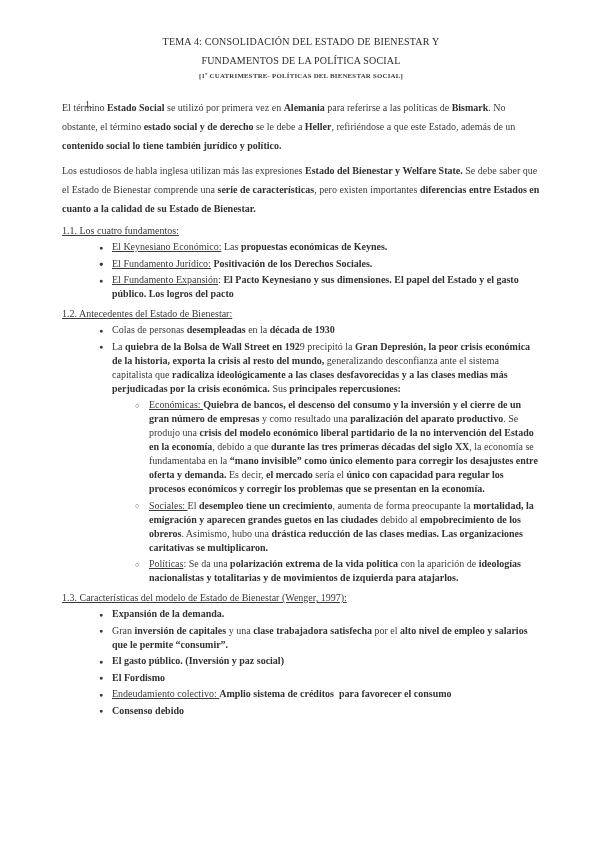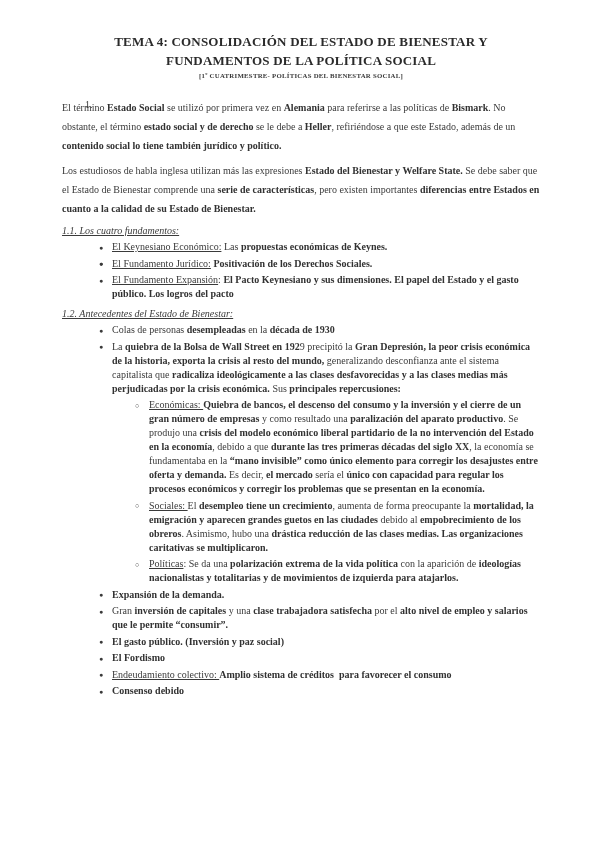--- a/index.html
+++ b/index.html
@@ -17,22 +17,22 @@
   }
   .page {
     box-sizing: border-box;
     width: 600px;
     height: 848px;
     padding: 33px 60px 0 62px;
     background: #ffffff;
   }
   .title {
     text-align: center;
-    font-weight: bold;
-    font-size: 13px;
+    font-weight: normal;
+    font-size: 10px;
     line-height: 18.5px;
     color: #2b2b2b;
     letter-spacing: 0.2px;
   }
   .subtitle {
     text-align: center;
     font-weight: bold;
     font-size: 6.8px;
     letter-spacing: 0.25px;
     color: #3a3a3a;
@@ -40,21 +40,20 @@
     margin-bottom: 19px;
   }
   .doc-body { }
   .p {
     line-height: 19px;
     margin: 0 0 6px 0;
   }
   .h {
     line-height: 14px;
     margin: 6px 0 2px 0;
-    font-style: italic;
   }
   .num, .li1, .li2 {
     position: relative;
     line-height: 14px;
   }
   .num { padding-left: 48px; margin: 0 0 7px 0; }
   .num .marker { position: absolute; left: 23px; top: 0; }
   .li1 { padding-left: 50px; margin: 0 0 2.5px 0; }
   .li1 .marker { position: absolute; left: 37px; top: 0.5px; font-size: 7px; }
   .li2 { padding-left: 87px; margin: 0 0 2.5px 0; }
@@ -80,20 +79,21 @@
       <div class="li1"><span class="marker">●</span><span class="txt"><span class="u">El Keynesiano Económico:</span><span> Las </span><span class="b">propuestas económicas de Keynes.</span></span></div>
       <div class="li1"><span class="marker">●</span></div>
       <div class="li1"><span class="marker">●</span><span class="txt"><span class="u">El Fundamento Jurídico:</span><span> </span><span class="b">Positivación de los Derechos Sociales.</span></span></div>
       <div class="li1"><span class="marker">●</span><span class="txt"><span class="u">El Fundamento Expansión</span><span>: </span><span class="b">El Pacto Keynesiano y sus dimensiones. El papel del Estado y el gasto público. Los logros del pacto</span></span></div>
       <div class="h"><span class="txt"><span class="u">1.2. Antecedentes del Estado de Bienestar:</span></span></div>
       <div class="li1"><span class="marker">●</span><span class="txt"><span>Colas de personas </span><span class="b">desempleadas</span><span> en la </span><span class="b">década de 1930</span></span></div>
       <div class="li1"><span class="marker">●</span><span class="txt"><span>La </span><span class="b">quiebra de la Bolsa de Wall Street en 192</span><span>9 precipitó la </span><span class="b">Gran Depresión, la peor crisis económica de la historia, exporta la crisis al resto del mundo,</span><span> generalizando desconfianza ante el sistema capitalista que </span><span class="b">radicaliza ideológicamente a las clases desfavorecidas y a las clases medias más perjudicadas por la crisis económica.</span><span> Sus </span><span class="b">principales repercusiones:</span></span></div>
       <div class="li2"><span class="marker">○</span><span class="txt"><span class="u">Económicas: </span><span class="b">Quiebra de bancos, el descenso del consumo y la inversión y el cierre de un gran número de empresas</span><span> y como resultado una </span><span class="b">paralización del aparato productivo</span><span>. Se produjo una </span><span class="b">crisis del modelo económico liberal partidario de la no intervención del Estado en la economía</span><span>, debido a que </span><span class="b">durante las tres primeras décadas del siglo XX</span><span>, la economía se fundamentaba en la </span><span class="b">“mano invisible” como único elemento para corregir los desajustes entre oferta y demanda.</span><span> Es decir, </span><span class="b">el mercado</span><span> sería el </span><span class="b">único con capacidad para regular los procesos económicos y corregir los problemas que se presentan en la economía.</span></span></div>
       <div class="li2"><span class="marker">○</span><span class="txt"><span class="u">Sociales: </span><span>El </span><span class="b">desempleo tiene un crecimiento</span><span>, aumenta de forma preocupante la </span><span class="b">mortalidad, la emigración y aparecen grandes guetos en las ciudades</span><span> debido al </span><span class="b">empobrecimiento de los obreros</span><span>. Asimismo, hubo una </span><span class="b">drástica reducción de las clases medias. Las organizaciones caritativas se multiplicaron.</span></span></div>
       <div class="li2"><span class="marker">○</span><span class="txt"><span class="u">Políticas</span><span>: Se da una </span><span class="b">polarización extrema de la vida política</span><span> con la aparición de </span><span class="b">ideologías nacionalistas y totalitarias y de movimientos de izquierda para atajarlos.</span></span></div>
+      <div class="h"><span class="txt"><span class="u">1.3. Características del modelo de Estado de Bienestar (Wenger, 1997):</span></span></div>
       <div class="li1"><span class="marker">●</span><span class="txt"><span class="b">Expansión de la demanda.</span></span></div>
       <div class="li1"><span class="marker">●</span><span class="txt"><span>Gran </span><span class="b">inversión de capitales</span><span> y una </span><span class="b">clase trabajadora satisfecha</span><span> por el </span><span class="b">alto nivel de empleo y salarios que le permite “consumir”.</span></span></div>
       <div class="li1"><span class="marker">●</span><span class="txt"><span class="b">El gasto público. (Inversión y paz social)</span></span></div>
       <div class="li1"><span class="marker">●</span><span class="txt"><span class="b">El Fordismo</span></span></div>
       <div class="li1"><span class="marker">●</span><span class="txt"><span class="u">Endeudamiento colectivo: </span><span class="b">Amplio sistema de créditos  para favorecer el consumo</span></span></div>
       <div class="li1"><span class="marker">●</span><span class="txt"><span class="b">Consenso debido</span></span></div>
     </div>
 </div>
 
 </body></html>

